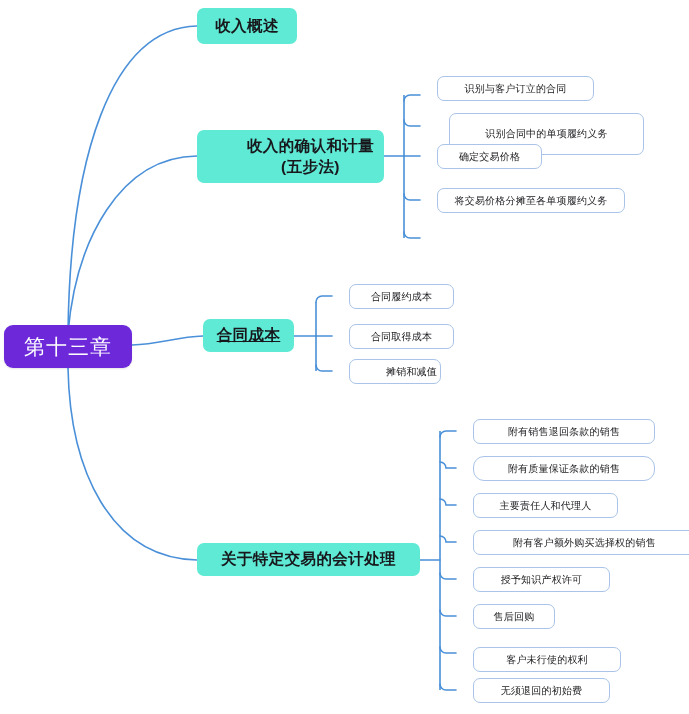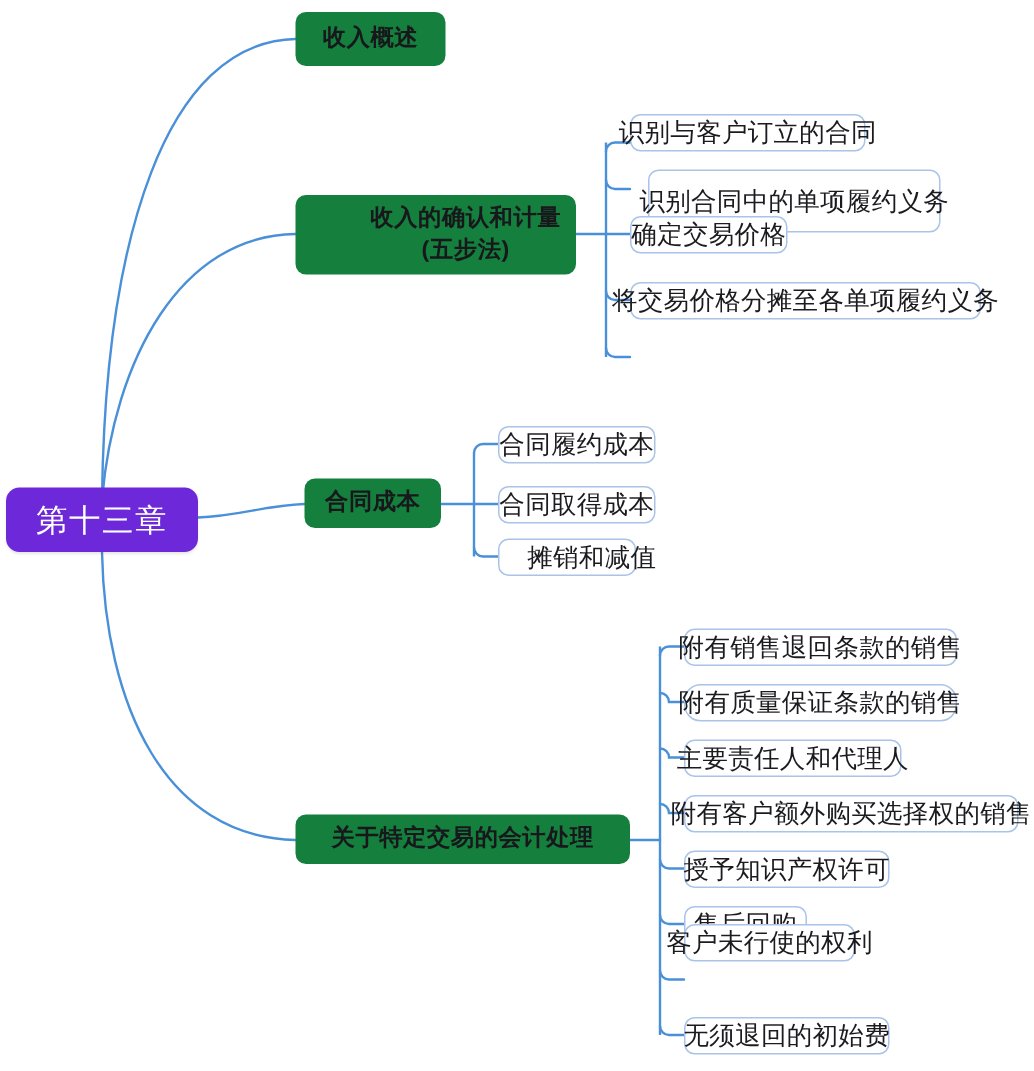--- a/index.html
+++ b/index.html
@@ -41,41 +41,42 @@
   .node-root {
     background: #6d28d9;
     color: #ffffff;
     border-radius: 9px;
     font-size: 21px;
     font-weight: 400;
     letter-spacing: 1px;
     box-shadow: 0 1px 2px rgba(0,0,0,0.10);
   }
   .node-branch {
-    background: #15803d;
+    background: #5eead4;
     color: #17171c;
     border-radius: 7px;
     font-size: 15.5px;
     font-weight: bold;
     letter-spacing: 0.4px;
     line-height: 1.35;
   }
   .node-branch.two-line {
     flex-direction: column;
     white-space: normal;
     padding-left: 40px;
   }
   .node-leaf {
     background: #ffffff;
     color: #1b1b1f;
     border: 1px solid #a9c4e8;
     border-radius: 7px;
-    font-size: 17px;
+    font-size: 10px;
     font-weight: 400;
     letter-spacing: 0.2px;
+    margin-left: 17px;
   }
 </style>
 </head>
 <body>
 
 <div id="map">
 
   <svg class="connectors" viewBox="0 0 689 714" xmlns="http://www.w3.org/2000/svg">
     <g fill="none" stroke="#4a90d9" stroke-width="1.6" stroke-linecap="round">
 
@@ -129,25 +130,25 @@
 
   <div class="node node-leaf" style="left:420px; top:76px; width:157px; height:25px;">
     <span>识别与客户订立的合同</span>
   </div>
   <div class="node node-leaf" style="left:432px; top:113px; width:195px; height:42px;">
     <span>识别合同中的单项履约义务</span>
   </div>
   <div class="node node-leaf" style="left:420px; top:144px; width:105px; height:25px;">
     <span>确定交易价格</span>
   </div>
-  <div class="node node-leaf" style="left:420px; top:188px; width:234px; height:25px;">
+  <div class="node node-leaf" style="left:420px; top:188px; width:188px; height:25px;">
     <span>将交易价格分摊至各单项履约义务</span>
   </div>
 
-  <div class="node node-branch" style="left:203px; top:319px; width:91px; height:33px;">
+  <div class="node node-branch" style="left:203px; top:319px; width:91px; height:33px;text-decoration:underline;">
     <span>合同成本</span>
   </div>
 
   <div class="node node-leaf" style="left:332px; top:284px; width:105px; height:25px;">
     <span>合同履约成本</span>
   </div>
   <div class="node node-leaf" style="left:332px; top:324px; width:105px; height:25px;">
     <span>合同取得成本</span>
   </div>
   <div class="node node-leaf" style="left:332px; top:359px; width:92px; height:25px;padding-left:33px;">
@@ -169,20 +170,20 @@
   </div>
   <div class="node node-leaf" style="left:456px; top:530px; width:223px; height:25px;">
     <span>附有客户额外购买选择权的销售</span>
   </div>
   <div class="node node-leaf" style="left:456px; top:567px; width:137px; height:25px;">
     <span>授予知识产权许可</span>
   </div>
   <div class="node node-leaf" style="left:456px; top:604px; width:82px; height:25px;">
     <span>售后回购</span>
   </div>
-  <div class="node node-leaf" style="left:456px; top:616px; width:114px; height:25px;">
+  <div class="node node-leaf" style="left:456px; top:647px; width:148px; height:25px;">
     <span>客户未行使的权利</span>
   </div>
   <div class="node node-leaf" style="left:456px; top:678px; width:137px; height:25px;">
     <span>无须退回的初始费</span>
   </div>
 
 </div>
 
 </body></html>

